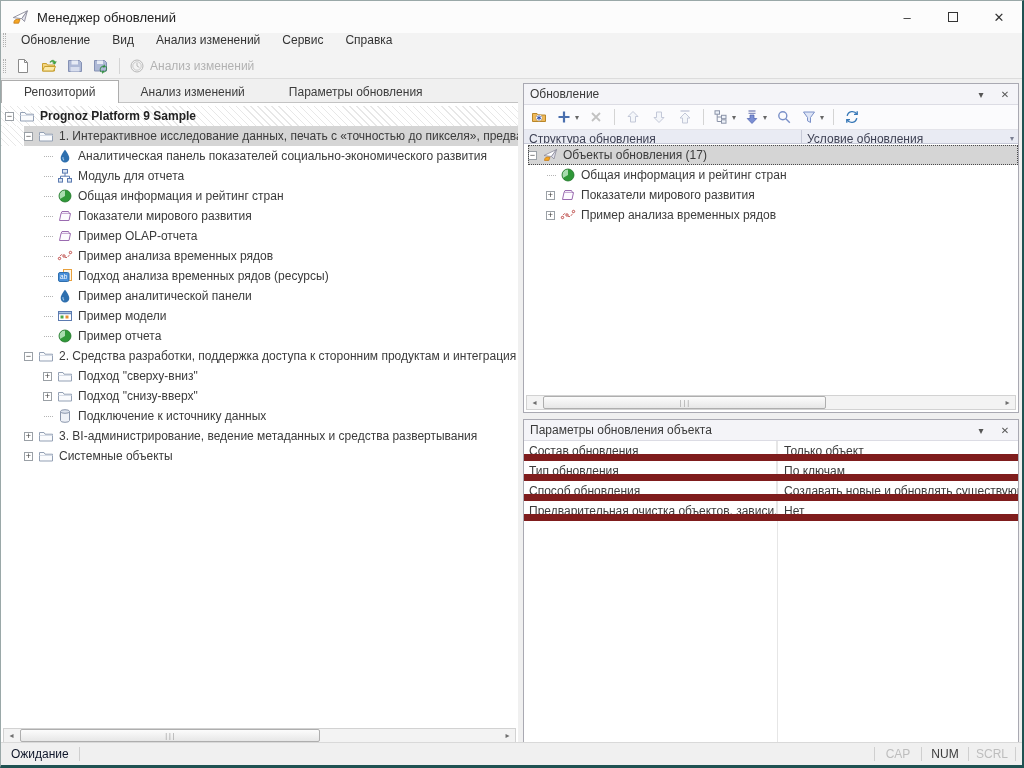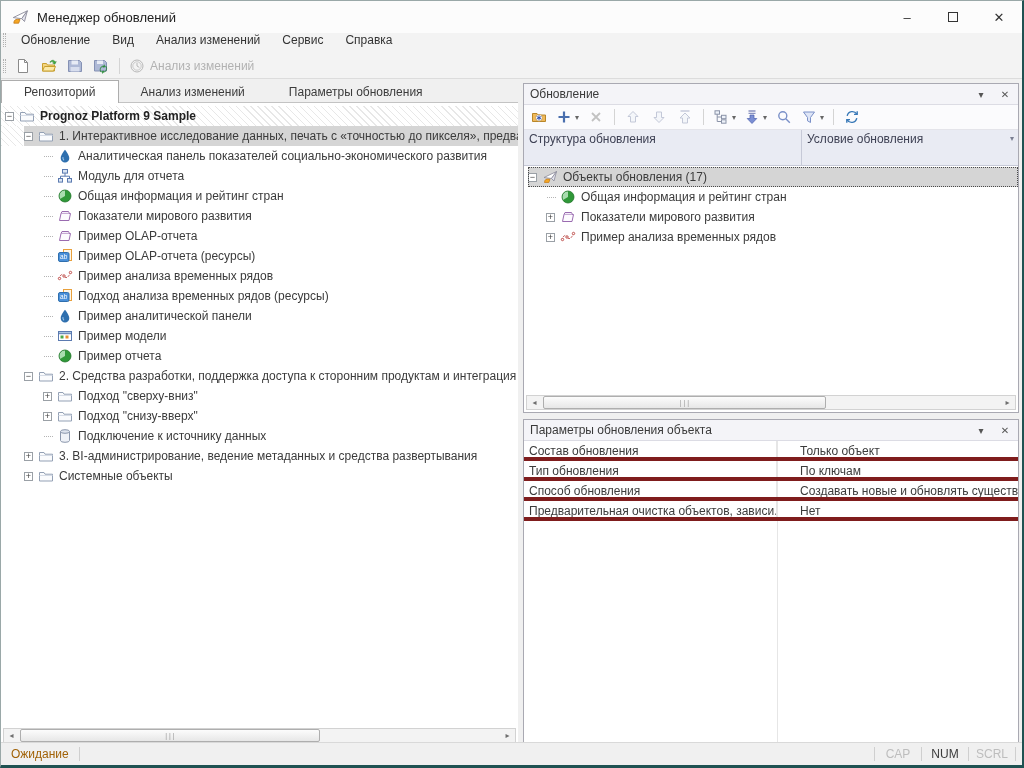--- a/index.html
+++ b/index.html
@@ -65,47 +65,47 @@
   .right-pane { position:absolute; left:522px; top:0; width:496px; height:667px; }
   .panel { position:absolute; left:0; right:0; background:#fff; border:1px solid #a9a9b2; }
   .panelA { top:4px; height:330px; }
   .panelB { top:340px; height:327px; }
   .pcaption { height:21px; background:#f4f4f8; border-bottom:1px solid #dcdce4; display:flex; align-items:center; padding:0 6px; color:#3a3a3a; }
   .pcap-btns { margin-left:auto; display:flex; gap:10px; }
   .pcap-btn { color:#555; font-size:10px; width:14px; text-align:center; }
 
   .ptoolbar { height:25px; background:#fbfbfd; border-bottom:1px solid #e4e4ea; display:flex; align-items:center; padding-left:2px; }
 
-  .colheader { height:36px; background:#e9ebf3; border-bottom:1px solid #c6c9d7; display:flex; color:#3e4154; position:relative; }
+  .colheader { height:14px; background:#e9ebf3; border-bottom:1px solid #c6c9d7; display:flex; color:#3e4154; position:relative; }
   .colcell { padding:2px 5px; overflow:hidden; white-space:nowrap; }
   .colcell.c0 { width:278px; border-right:1px solid #c6c9d7; }
   .colcell.c1 { flex:1; }
   .col-caret { position:absolute; right:4px; top:4px; font-size:8px; color:#7a7f92; }
 
   .panelA .tree { padding-top:1px; }
   .panel-hscroll { position:absolute; left:2px; right:2px; bottom:2px; }
 
   
   .hscroll { height:15px; background:#f3f3f3; border:1px solid #d2d2d2; display:flex; }
   .sb-btn { width:15px; display:flex; align-items:center; justify-content:center; color:#6e6e6e; font-size:8px; }
   .sb-track { flex:1; position:relative; }
   .sb-thumb { position:absolute; top:0; bottom:0; background:linear-gradient(#fcfcfc,#e7e7e7); border:1px solid #aeaeae; border-radius:2px; }
   .sb-thumb::after { content:"| | |"; position:absolute; left:50%; top:50%; transform:translate(-50%,-55%); font-size:7px; color:#9a9a9a; }
   .left-hscroll { position:absolute; left:2px; right:2px; bottom:3px; }
 
   
   .pg-body { position:absolute; left:0; right:0; top:21px; bottom:0; background:#fff; }
   .pg-body::after { content:""; position:absolute; left:253px; top:0; bottom:0; width:1px; background:#e6e6e6; }
-  .pg-row { display:flex; height:20px; border-bottom:4px solid #7f1d1d; position:relative; z-index:1;gap:16px; }
+  .pg-row { display:flex; height:20px; border-bottom:7px solid #7f1d1d; position:relative; z-index:1; }
   .pg-name { width:253px; padding:3px 5px; border-right:1px solid #e6e6e6; overflow:hidden; white-space:nowrap; color:#3b3b3b; }
   .pg-val { flex:1; padding:3px 7px; overflow:hidden; white-space:nowrap; color:#3b3b3b; }
 
   
   .statusbar { position:absolute; left:0; bottom:0; right:0; height:23px; background:#f0f0f0; border-top:1px solid #d9d9d9; display:flex; align-items:center; }
-  .status-text { padding:0 10px; color:#a16207; }
+  .status-text { padding:0 10px; color:#0f172a; }
   .st-sep { width:1px; height:14px; background:#cfcfcf; }
   .st-right { margin-left:auto; display:flex; align-items:center; margin-right:6px; }
   .st-ind { width:46px; text-align:center; color:#bdbdbd; }
   .st-ind.active { color:#3a3a3a; }
 </style>
 </head>
 <body>
 
 <div class="window">
 
@@ -279,34 +279,20 @@
                   </svg>
                 </span>
                 <span class="tlabel">Пример OLAP-отчета</span>
               </span>
             </div>
             <div class="tree-row">
               <span class="indent" style="width: 38px;"></span>
               <span class="row-body">
                 <span class="twig"></span>
                 <span class="ticon">
-                  <svg viewBox="0 0 16 16">
-                    <rect x="6.5" y="1.5" width="8" height="11" fill="#fff7e8" stroke="#e8a03c"></rect>
-                    <rect x="1.5" y="4.5" width="10.5" height="9" rx="1.5" fill="#4a90d9" stroke="#2f6fae"></rect>
-                    <text x="6.7" y="11" font-size="6.5" fill="#fff" text-anchor="middle">ab</text>
-                  </svg>
-                </span>
-                <span class="tlabel">Пример OLAP-отчета (ресурсы)</span>
-              </span>
-            </div>
-            <div class="tree-row">
-              <span class="indent" style="width: 38px;"></span>
-              <span class="row-body">
-                <span class="twig"></span>
-                <span class="ticon">
                   <svg viewBox="0 0 16 16" fill="none">
                     <path d="M2 11 C4 6 5 5 7 8 S11 10 14 4" stroke="#c0504d" stroke-dasharray="2 1.3"></path>
                     <circle cx="2.5" cy="10.5" r="1.2" fill="#fff" stroke="#c0504d"></circle>
                     <circle cx="7" cy="8" r="1.2" fill="#fff" stroke="#c0504d"></circle>
                     <circle cx="13.5" cy="4.5" r="1.2" fill="#fff" stroke="#c0504d"></circle>
                   </svg>
                 </span>
                 <span class="tlabel">Пример анализа временных рядов</span>
               </span>
             </div>

